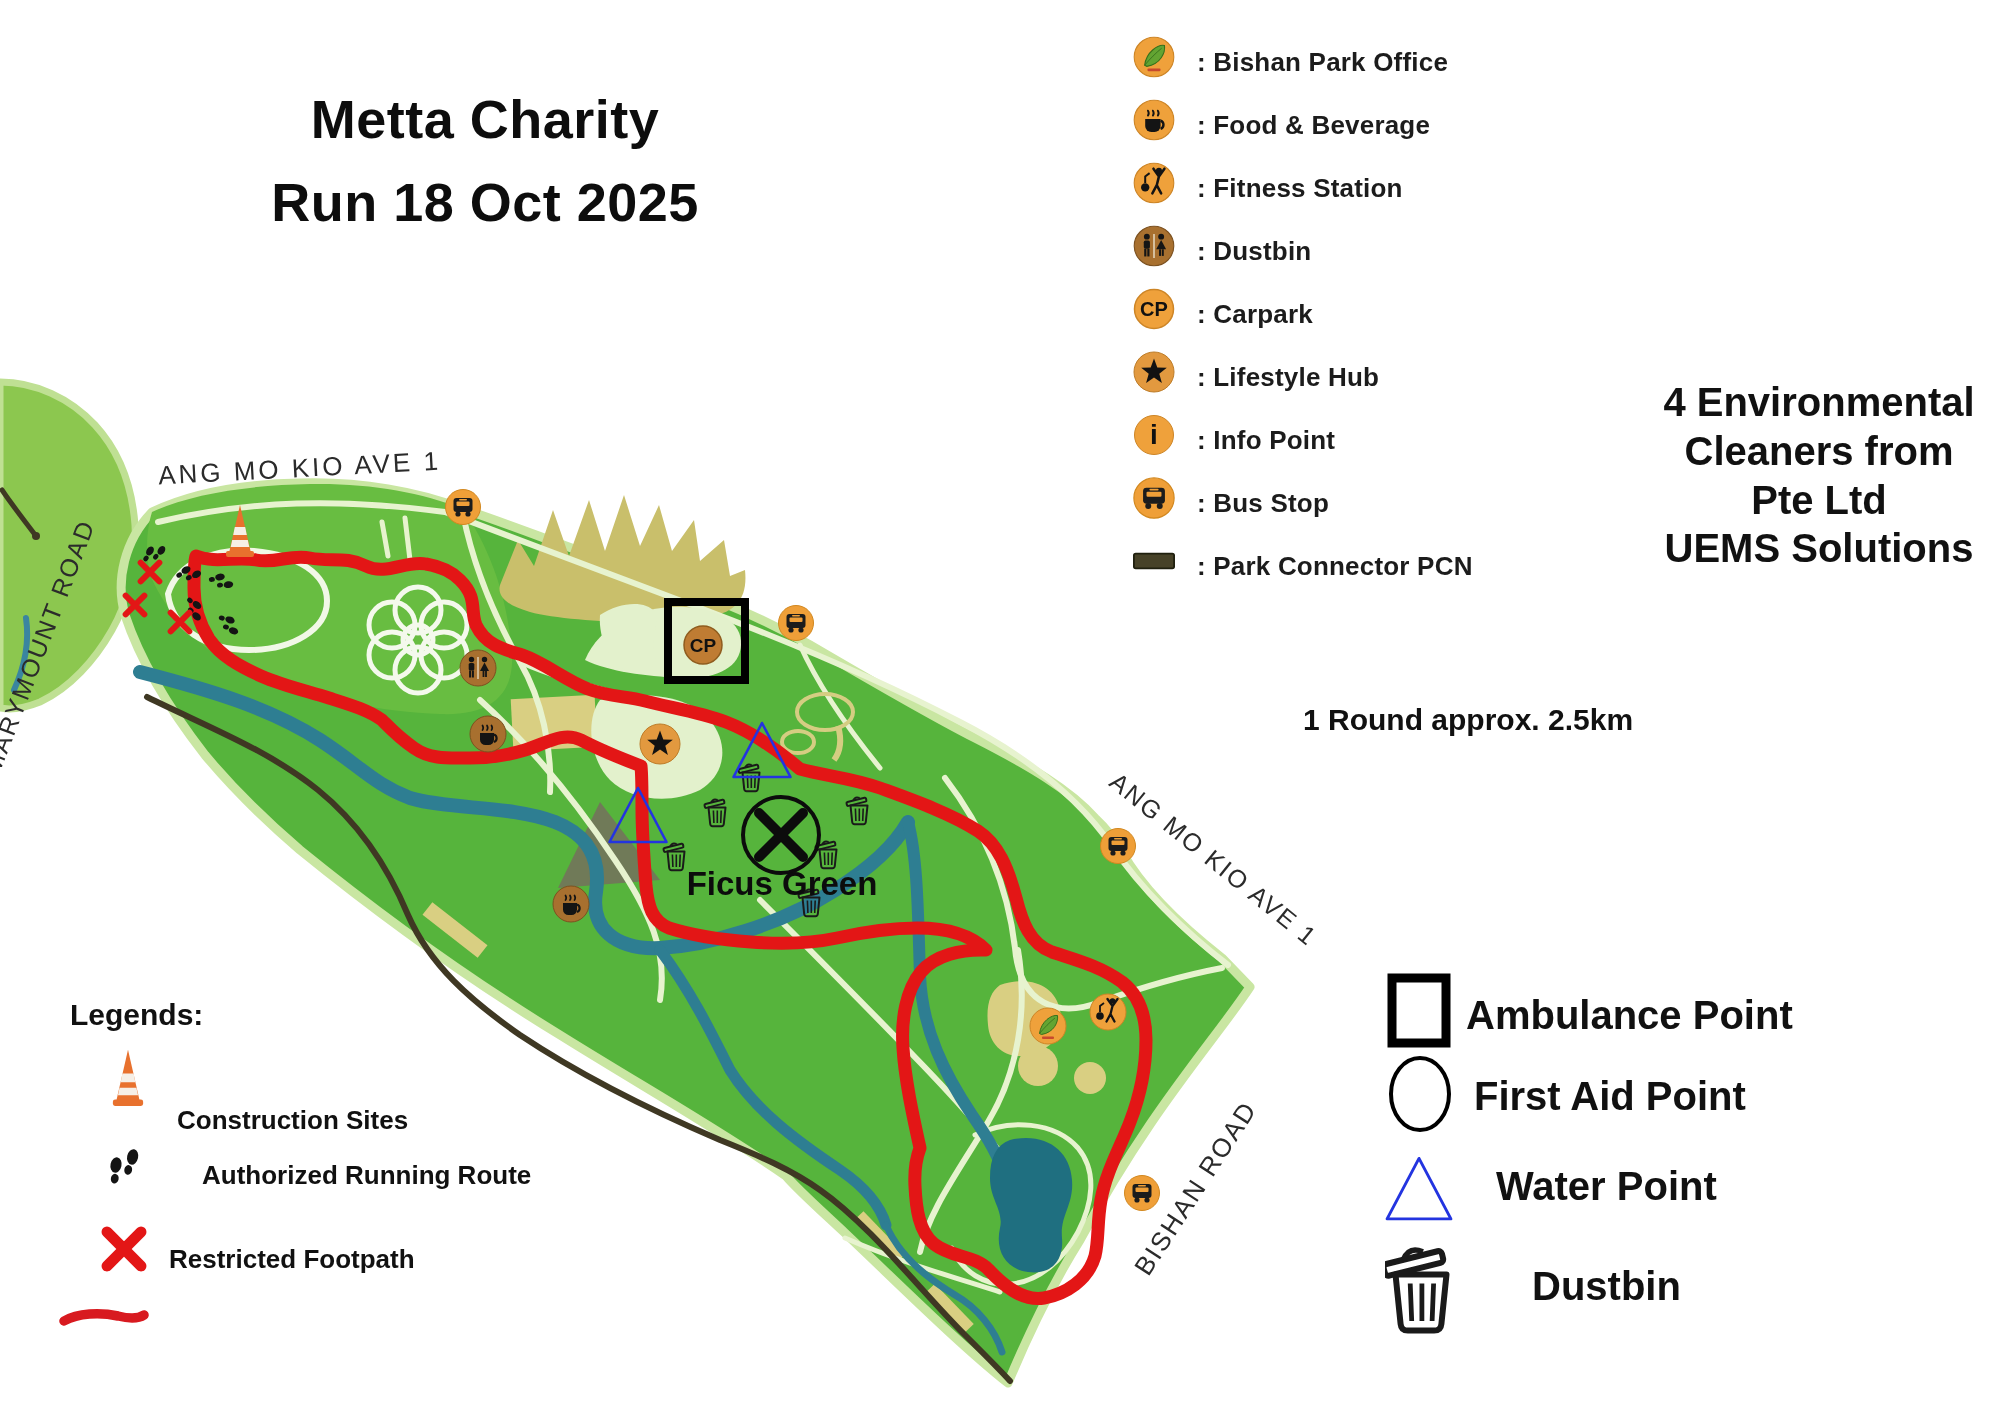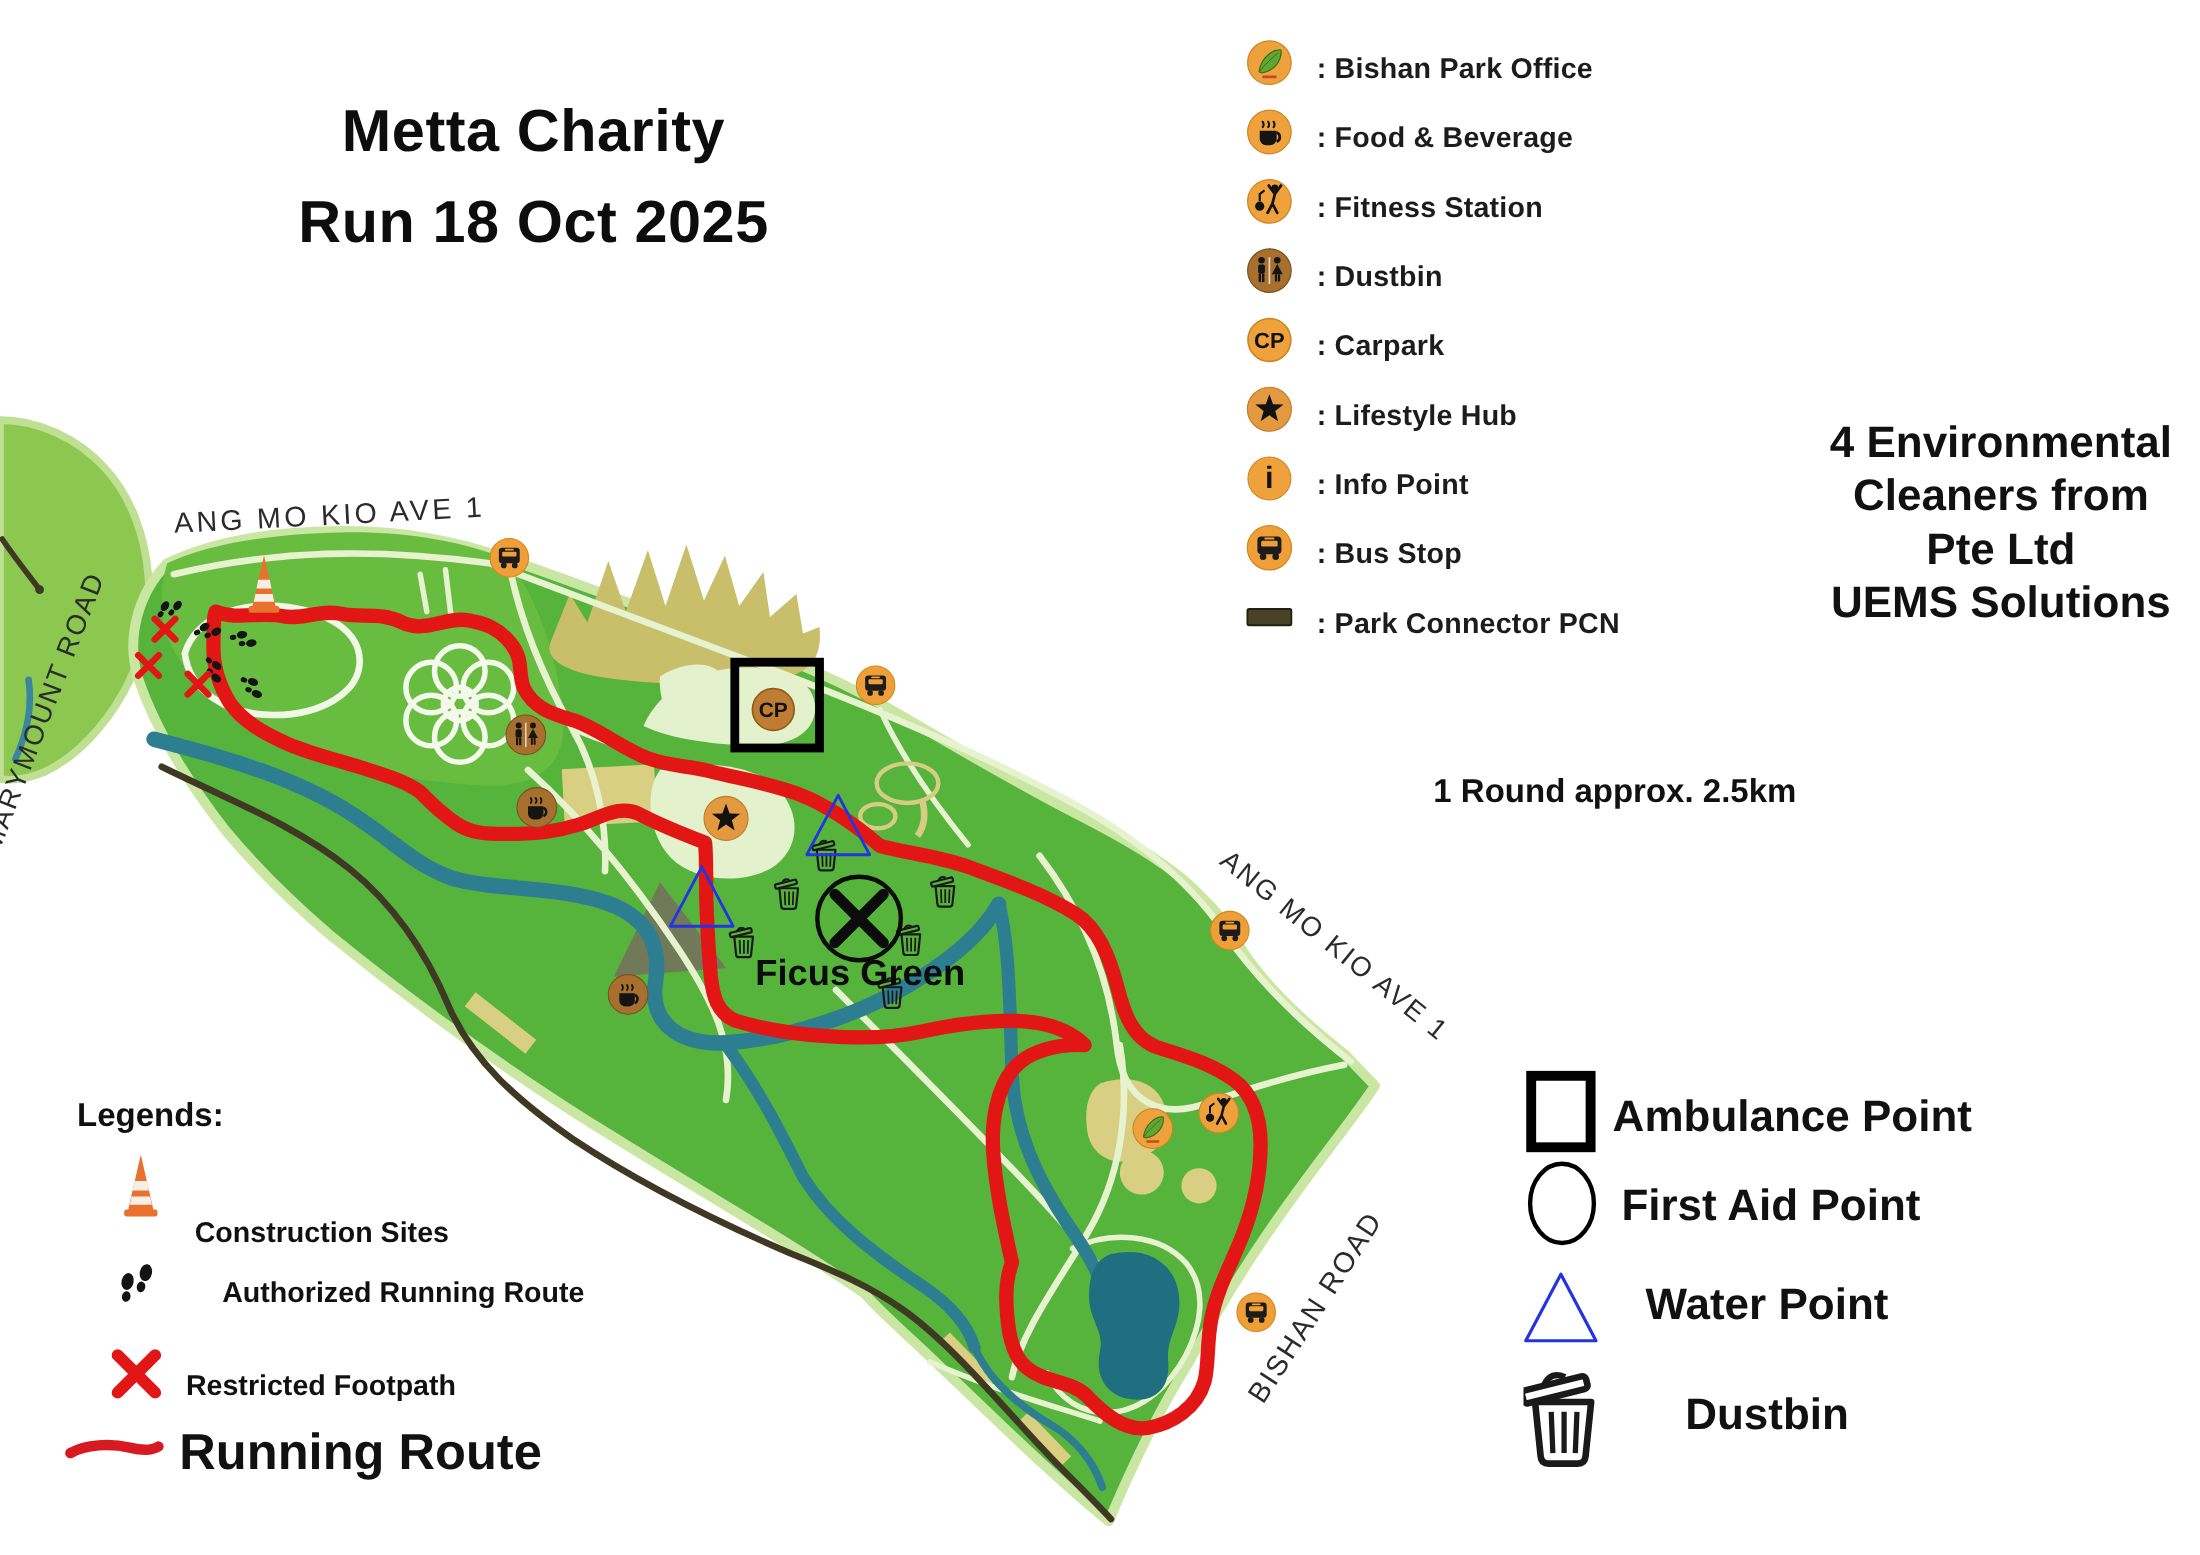--- a/index.html
+++ b/index.html
@@ -366,21 +366,20 @@
 <div class="abs site-lb" style="left:167px;top:1160px;margin-left:35px;">Authorized Running Route</div>
 <div class="abs" style="left:99px;top:1224px;">
   <svg width="50" height="50" viewBox="-25 -25 50 50">
         <use href="#def-redx" transform="scale(1.55)"></use>
       </svg></div>
 <div class="abs site-lb" style="left:169px;top:1244px;">Restricted Footpath</div>
 <div class="abs" style="left:58px;top:1302px;">
   <svg width="92" height="30" viewBox="0 0 92 30">
         <path d="M6,19 C20,11 42,10 60,14 C72,17 80,17 86,13" stroke="#d81a20" stroke-width="9.5" fill="none" stroke-linecap="round"></path>
       </svg></div>
-<div class="abs run-route-lb">Running Route</div>
 
 <div class="abs" style="left:1387px;top:973px;">
   <svg width="64" height="75" viewBox="0 0 64 75">
         <rect x="5" y="5" width="54" height="65" fill="none" stroke="#000" stroke-width="9"></rect>
       </svg></div>
 <div class="abs pt-lb" style="left:1466px;top:993px;">Ambulance Point</div>
 <div class="abs" style="left:1388px;top:1055px;">
   <svg width="64" height="78" viewBox="0 0 64 78">
         <ellipse cx="32" cy="39" rx="29" ry="36" fill="none" stroke="#000" stroke-width="4"></ellipse>
       </svg></div>

